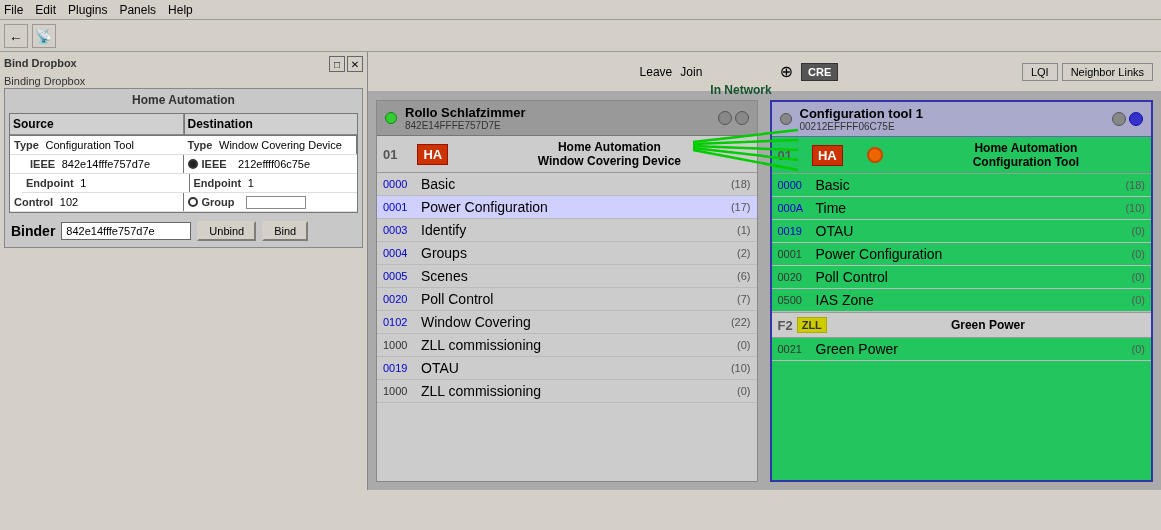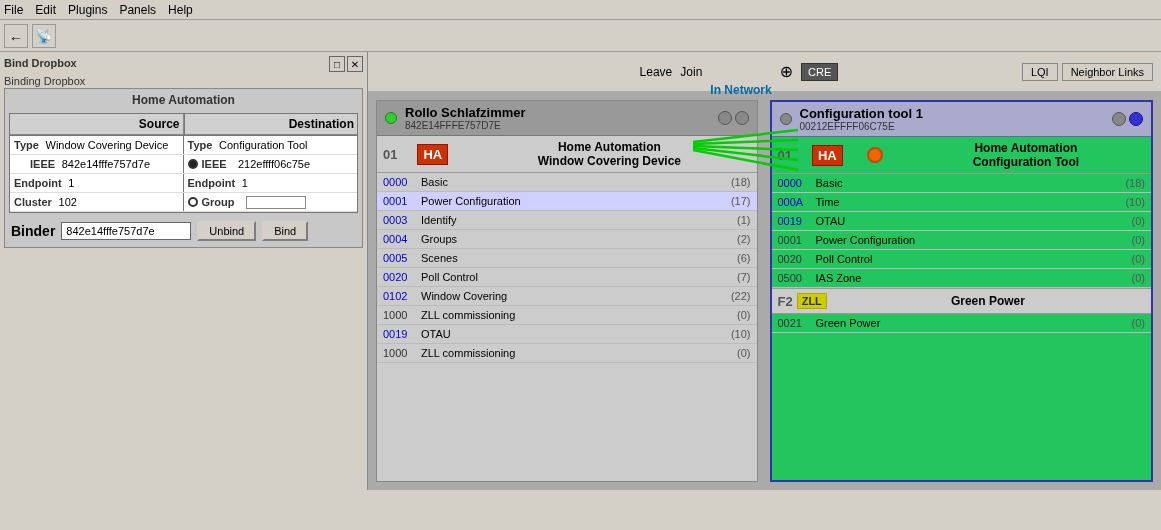--- a/index.html
+++ b/index.html
@@ -9,37 +9,37 @@
     .menubar { background: #d4d0c8; border-bottom: 1px solid #999; height: 20px; display: flex; align-items: center; padding: 0 4px; gap: 12px; }
     .menubar span { font-size: 12px; cursor: default; }
     
     
     .toolbar { background: #d4d0c8; border-bottom: 1px solid #999; height: 32px; display: flex; align-items: center; padding: 2px 4px; gap: 4px; }
     .toolbar-icon { width: 24px; height: 24px; background: #d4d0c8; border: 1px solid #999; display: flex; align-items: center; justify-content: center; cursor: pointer; font-size: 14px; }
 
     
     .header-row { display: flex; align-items: center; justify-content: space-between; background: #d4d0c8; border-bottom: 1px solid #aaa; height: 40px; padding: 0 8px; }
     .header-center { display: flex; align-items: center; gap: 8px; font-size: 12px; }
-    .header-center .in-network { color: #0369a1; font-weight: bold; margin-top: 36px; }
+    .header-center .in-network { color: #14532d; font-weight: bold; margin-top: 36px; }
     .header-right { display: flex; gap: 4px; justify-content: space-between; }
     .header-btn { background: #d4d0c8; border: 1px solid #888; padding: 2px 8px; font-size: 11px; cursor: pointer; }
-    .cre-btn { background: #555; color: white; border: 1px solid #333; padding: 2px 6px; font-size: 11px; cursor: pointer; font-weight: normal; }
+    .cre-btn { background: #555; color: white; border: 1px solid #333; padding: 2px 6px; font-size: 11px; cursor: pointer; font-weight: bold; }
     
     
     .main-layout { display: flex; height: calc(530px - 20px - 32px - 40px); }
     
     
     .left-panel { width: 368px; background: #d4d0c8; border-right: 1px solid #888; flex-shrink: 0; padding: 4px; }
     .panel-title { font-size: 11px; font-weight: bold; color: #333; margin-bottom: 2px; }
     .panel-subtitle { font-size: 11px; color: #333; margin-bottom: 4px; }
     .panel-ctrl-btn { width: 16px; height: 16px; background: #d4d0c8; border: 1px solid #666; font-size: 10px; cursor: pointer; display: flex; align-items: center; justify-content: center; }
     
     .form-container { background: #c8c8c8; border: 1px solid #888; padding: 4px; }
     .form-title { text-align: center; font-size: 12px; font-weight: bold; margin-bottom: 6px; color: #333; }
-    .form-col-header { background: #d0d0d0; text-align: right; font-weight: bold; font-size: 12px; padding: 3px; border-bottom: 1px solid #888; }
+    .form-col-header { background: #d0d0d0; text-align: left; font-weight: bold; font-size: 12px; padding: 3px; border-bottom: 1px solid #888; }
     .form-col-header:first-child { border-right: 1px solid #888; }
     .form-label { color: #333; font-weight: bold; font-size: 11px; }
     .form-value { font-size: 11px; }
     .radio-dot { width: 10px; height: 10px; border-radius: 50%; border: 2px solid #333; background: #222; display: inline-block; }
     .radio-dot-empty { width: 10px; height: 10px; border-radius: 50%; border: 2px solid #333; background: white; display: inline-block; }
     
     .binder-row { display: flex; align-items: center; gap: 6px; margin-top: 6px; padding: 2px; }
     .binder-label { font-size: 14px; font-weight: bold; }
     .binder-input { border: 1px solid #666; padding: 2px 4px; font-size: 11px; background: white; width: 130px; }
     .action-btn { background: #d4d0c8; border: 2px outset #d4d0c8; padding: 2px 10px; font-size: 11px; cursor: pointer; }
@@ -55,21 +55,21 @@
     .device-btn { width: 14px; height: 14px; border-radius: 50%; background: #888; border: 1px solid #555; display: inline-block; }
     .device-btn-blue { width: 14px; height: 14px; border-radius: 50%; background: #3333cc; border: 1px solid #1111aa; display: inline-block; }
     
     
     .endpoint-row { display: flex; align-items: center; padding: 4px 6px; gap: 20px; border-bottom: 1px solid #999; }
     .endpoint-num { font-weight: bold; font-size: 13px; color: #555; }
     .ha-orange-dot { width: 16px; height: 16px; border-radius: 50%; background: #ee6600; border: 2px solid #cc4400; }
     .cluster-row { display: flex; border-bottom: 1px solid #bbb; padding: 3px 6px; align-items: center; }
     .cluster-id { color: #0000cc; font-size: 11px; width: 38px; flex-shrink: 0; cursor: pointer; }
     .cluster-id-black { color: #333; font-size: 11px; width: 38px; flex-shrink: 0; }
-    .cluster-name { font-size: 11px; flex: 1; }
+    .cluster-name { font-size: 14px; flex: 1; }
     .cluster-count { font-size: 11px; color: #555; width: 30px; text-align: right; }
     
     
     .f2-endpoint { display: flex; align-items: center; padding: 4px 6px; gap: 4px; border-top: 1px solid #999; border-bottom: 1px solid #999; background: #cccccc; }
     .zll-badge { background: #cccc00; color: #333; font-weight: bold; font-size: 11px; padding: 1px 4px; border: 1px solid #aaaa00; }
     .f2-num { font-weight: bold; font-size: 13px; color: #555; }
     
     
     .svg-overlay { position: absolute; top: 0; left: 0; width: 100%; height: 100%; pointer-events: none; }
   </style>
@@ -105,56 +105,56 @@
       <div class="form-title">Home Automation</div>
 
       <div style="border: 1px solid #777; background: white;">
 
         <div style="display:grid; grid-template-columns:1fr 1fr; border-bottom: 1px solid #777;">
           <div class="form-col-header">Source</div>
           <div class="form-col-header" style="border-left:1px solid #777;">Destination</div>
         </div>
 
         <div style="display:grid; grid-template-columns:1fr 1fr; border-bottom:1px solid #ddd;">
+          <div style="padding:2px 4px;">
+            <span class="form-label">Type</span>&nbsp;
+            <span class="form-value">Configuration Tool</span>
+          </div>
           <div style="padding:2px 4px; border-right:1px solid #777;">
             <span class="form-label">Type</span>&nbsp;
             <span class="form-value">Window Covering Device</span>
-          </div>
-          <div style="padding:2px 4px;">
-            <span class="form-label">Type</span>&nbsp;
-            <span class="form-value">Configuration Tool</span>
           </div>
         </div>
 
         <div style="display:grid; grid-template-columns:1fr 1fr; border-bottom:1px solid #ddd;">
           <div style="padding:2px 20px; border-right:1px solid #777;">
             <span class="form-label">IEEE</span>&nbsp;
             <span class="form-value">842e14fffe757d7e</span>
           </div>
           <div style="padding:2px 4px; display:flex; align-items:center; gap:4px;">
             <span class="radio-dot"></span>
             <span class="form-label">IEEE</span>&nbsp;
             <span class="form-value">212effff06c75e</span>
           </div>
         </div>
 
-        <div style="display:grid; grid-template-columns:1fr 1fr; border-bottom:1px solid #ddd;">
+        <div style="display:grid; grid-template-columns:1fr 1fr; border-bottom:1px solid #ddd;margin-left:12px;">
           <div style="padding:2px 4px; border-right:1px solid #777;">
             <span class="form-label">Endpoint</span>&nbsp;
             <span class="form-value">1</span>
           </div>
           <div style="padding:2px 4px;">
             <span class="form-label">Endpoint</span>&nbsp;
             <span class="form-value">1</span>
           </div>
         </div>
 
         <div style="display:grid; grid-template-columns:1fr 1fr; border-bottom:1px solid #ddd;">
           <div style="padding:2px 4px; border-right:1px solid #777;">
-            <span class="form-label">Cluster</span>&nbsp;
+            <span class="form-label">Control</span>&nbsp;
             <span class="form-value">102</span>
           </div>
           <div style="padding:2px 4px; display:flex; align-items:center; gap:4px;">
             <span class="radio-dot-empty"></span>
             <span class="form-label">Group</span>&nbsp;
             <input type="text" style="width: 60px; font-size: 10px; border: 1px solid rgb(136, 136, 136);">
           </div>
         </div>
       </div>
 

